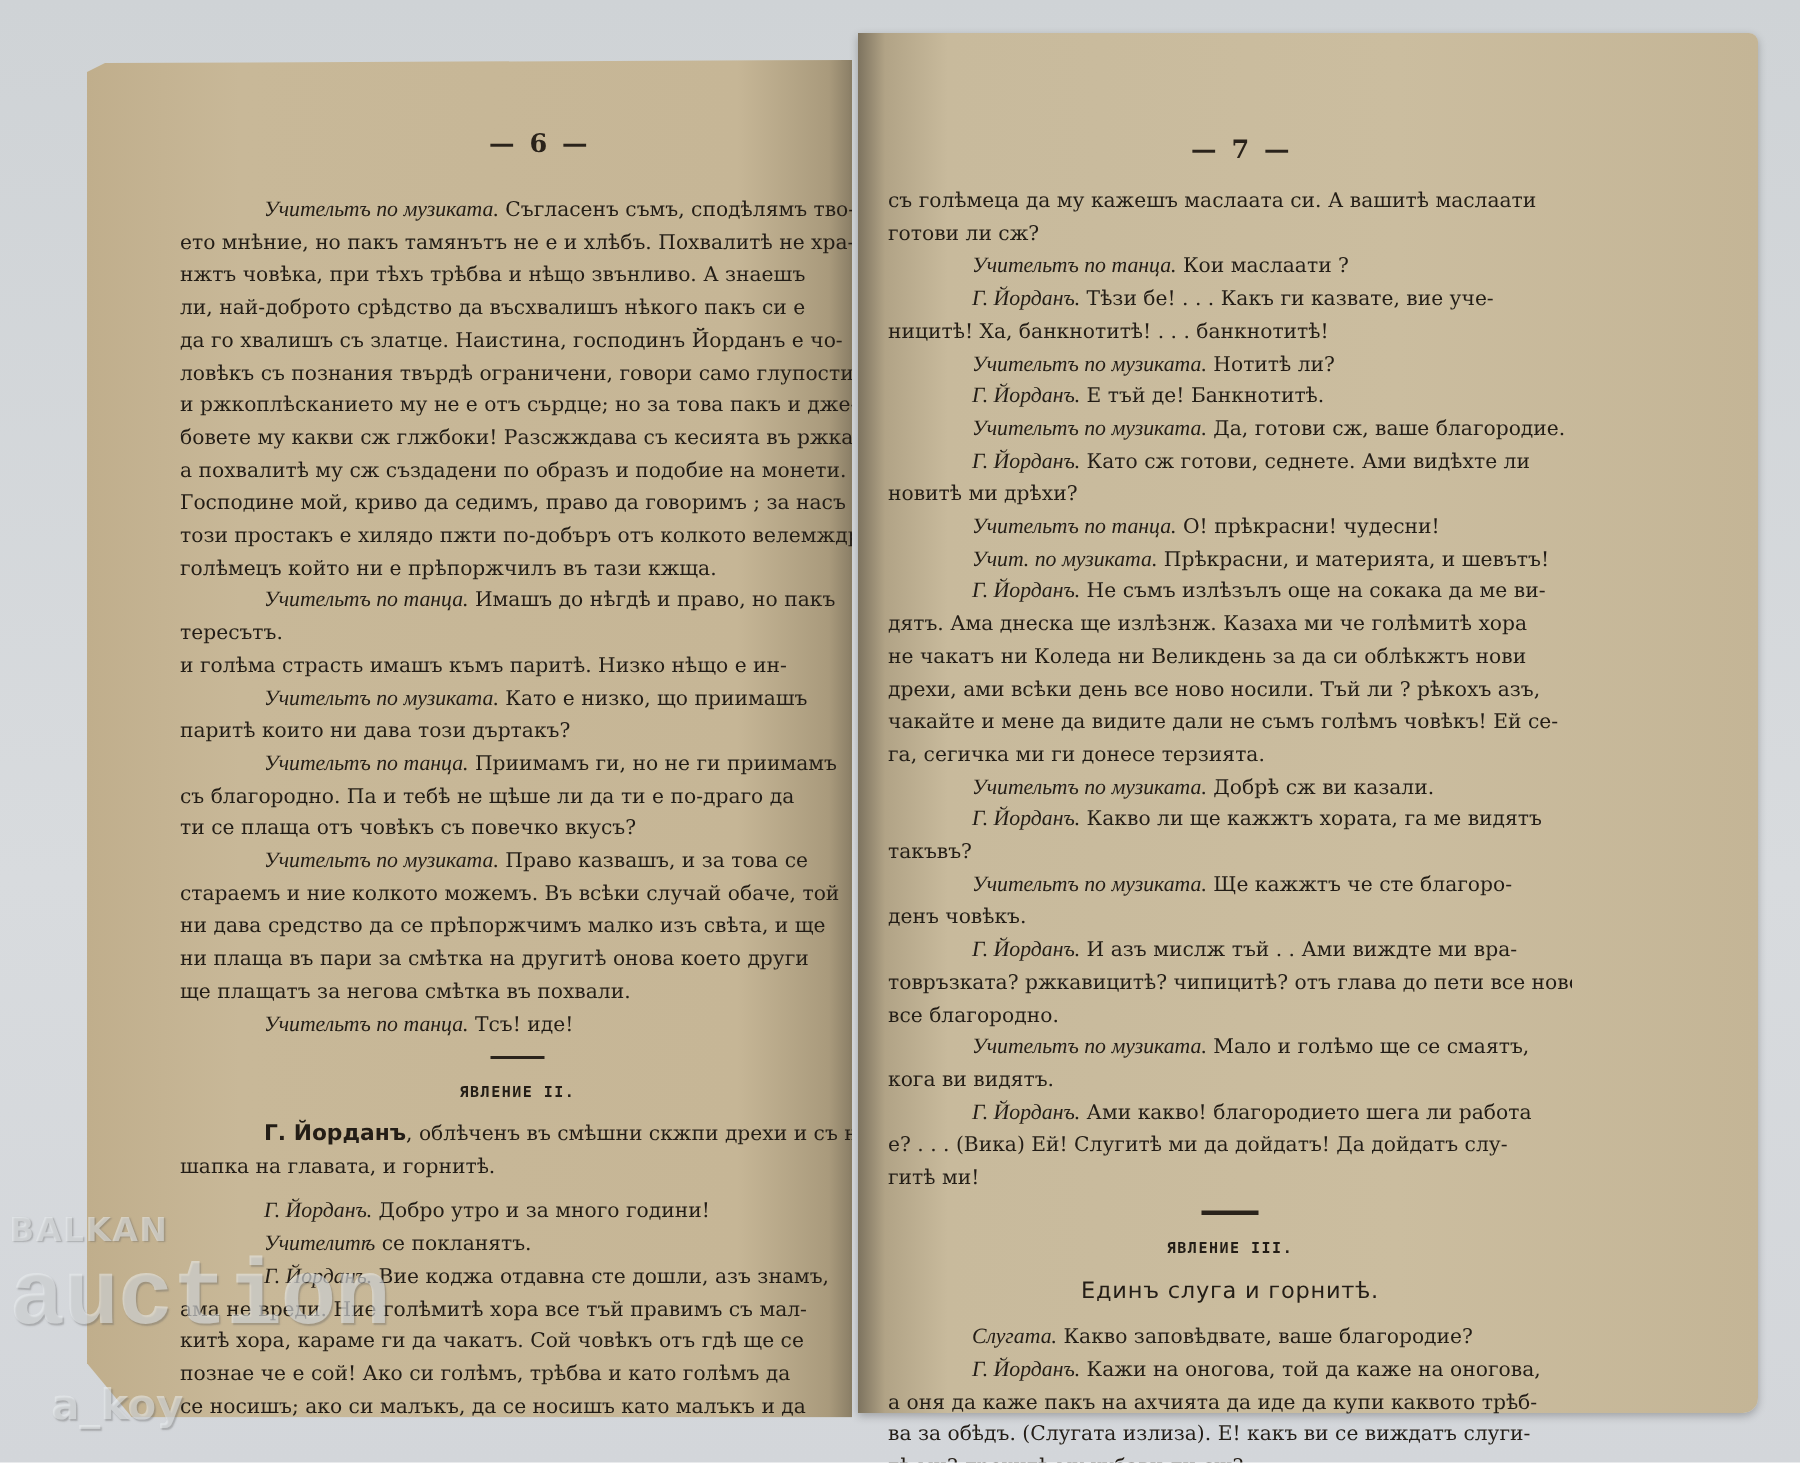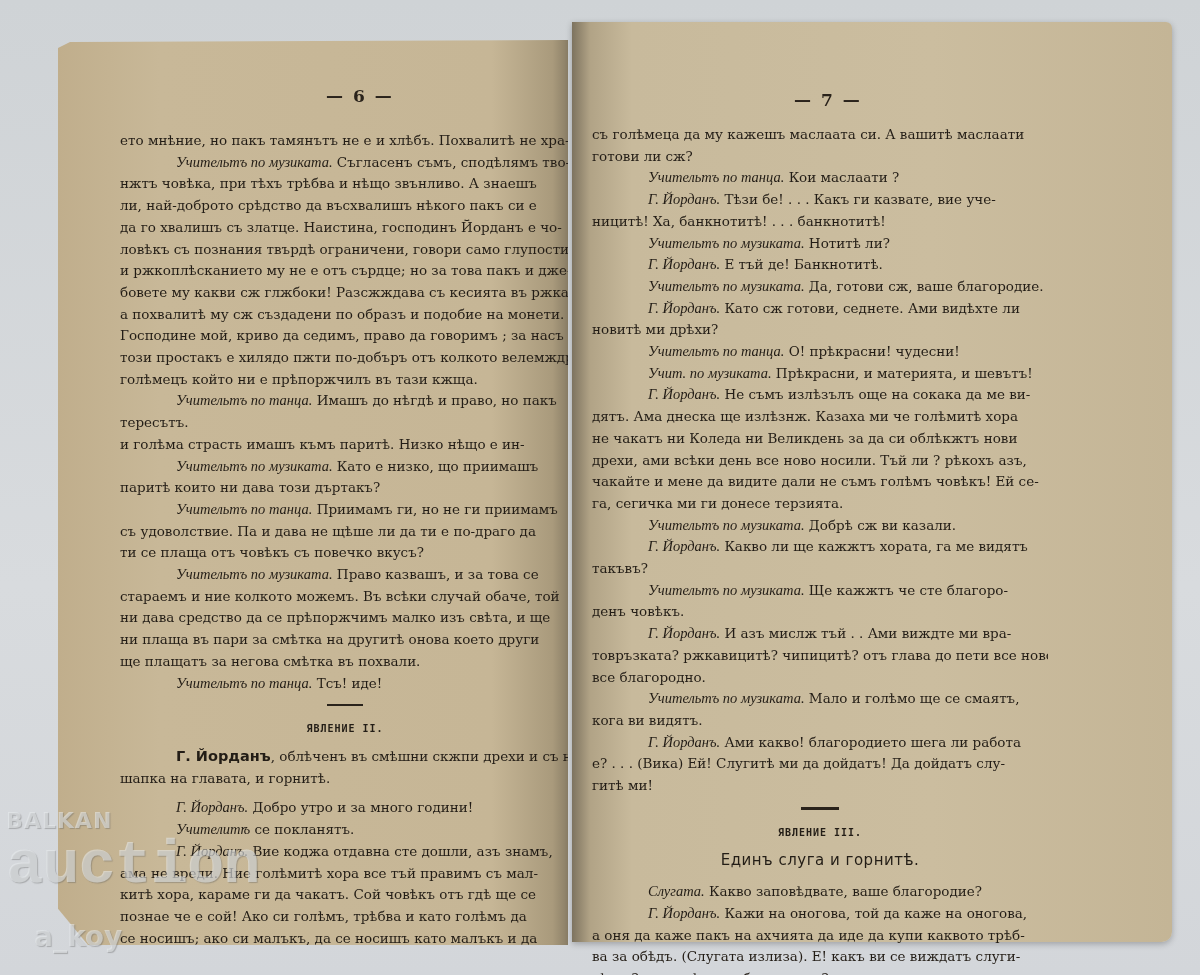--- a/index.html
+++ b/index.html
@@ -52,39 +52,39 @@
   .wm2 { top:830px; font-size:62px; letter-spacing:-1px;font-family:Liberation Mono, monospace; }
   .wm3 { top:920px; font-size:28px; left:14px;margin-left:20px; }
 </style>
 </head>
 <body>
 
 <div class="page left">
   <div class="pnum">— 6 —</div>
   <div class="body-text">
     <div id="left-lines">
+        <div class="line ind"><span class="speaker">Учительтъ по музиката.</span><span> Съгласенъ съмъ, сподѣлямъ тво-</span></div>
         <div class="line"><span>ето мнѣние, но пакъ тамянътъ не е и хлѣбъ.  Похвалитѣ не хра-</span></div>
-        <div class="line ind"><span class="speaker">Учительтъ по музиката.</span><span> Съгласенъ съмъ, сподѣлямъ тво-</span></div>
         <div class="line"><span>нжтъ човѣка, при тѣхъ трѣбва и нѣщо звънливо.  А  знаешъ</span></div>
         <div class="line"><span>ли, най-доброто срѣдство да  въсхвалишъ  нѣкого пакъ  си  е</span></div>
         <div class="line"><span>да го хвалишъ съ златце. Наистина, господинъ Йорданъ е чо-</span></div>
         <div class="line"><span>ловѣкъ съ познания твърдѣ ограничени,  говори  само глупости,</span></div>
         <div class="line"><span>и ржкоплѣсканието му не е отъ сърдце; но за това пакъ и джe-</span></div>
         <div class="line"><span>бовете му какви сж глжбоки! Разсжждава съ кесията въ ржка,</span></div>
         <div class="line"><span>а похвалитѣ му сж създадени по образъ и подобие на монети.</span></div>
         <div class="line"><span>Господине мой, криво да седимъ, право да говоримъ ; за насъ</span></div>
         <div class="line"><span>този простакъ е хилядо пжти по-добъръ отъ колкото велемждрий</span></div>
         <div class="line"><span>голѣмецъ който ни е прѣпоржчилъ въ тази кжща.</span></div>
         <div class="line ind"><span class="speaker">Учительтъ по танца.</span><span> Имашъ до нѣгдѣ и право, но пакъ</span></div>
         <div class="line"><span>тересътъ.</span></div>
         <div class="line"><span>и голѣма страсть имашъ къмъ паритѣ.  Низко  нѣщо е ин-</span></div>
         <div class="line ind"><span class="speaker">Учительтъ по музиката.</span><span> Като е низко, що приимашъ</span></div>
         <div class="line"><span>паритѣ които ни дава този дъртакъ?</span></div>
         <div class="line ind"><span class="speaker">Учительтъ по танца.</span><span> Приимамъ ги, но не ги приимамъ</span></div>
-        <div class="line"><span>съ удоволствие. Па и дава не щѣше ли да ти е по-драго да</span></div>
+        <div class="line"><span>съ благородно. Па и тебѣ не щѣше ли да ти е по-драго да</span></div>
         <div class="line"><span>ти се плаща отъ човѣкъ съ повечко вкусъ?</span></div>
         <div class="line ind"><span class="speaker">Учительтъ по музиката.</span><span> Право казвашъ, и за това се</span></div>
         <div class="line"><span>стараемъ и ние колкото можемъ. Въ всѣки случай обаче, той</span></div>
         <div class="line"><span>ни дава средство да се прѣпоржчимъ малко изъ свѣта, и ще</span></div>
         <div class="line"><span>ни плаща въ пари за смѣтка на другитѣ онова  което други</span></div>
         <div class="line"><span>ще плащатъ за негова смѣтка въ похвали.</span></div>
         <div class="line ind"><span class="speaker">Учительтъ по танца.</span><span> Тсъ! иде!</span></div>
       </div>
     <div class="rule"></div>
     <div class="heading">ЯВЛЕНИЕ II.</div>

